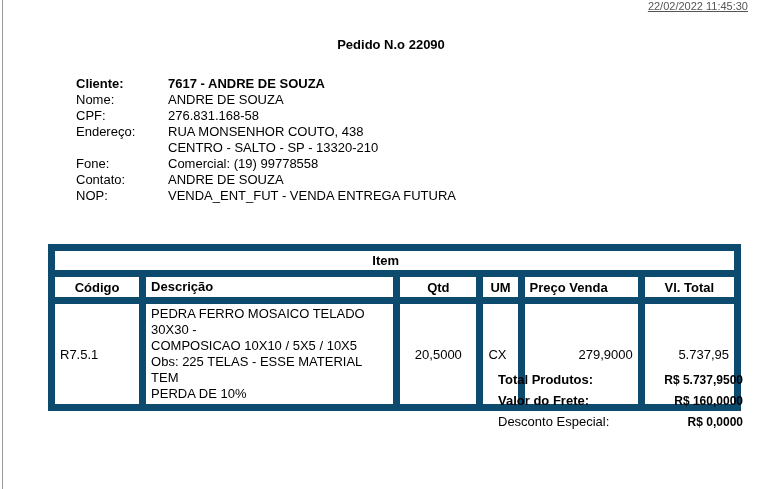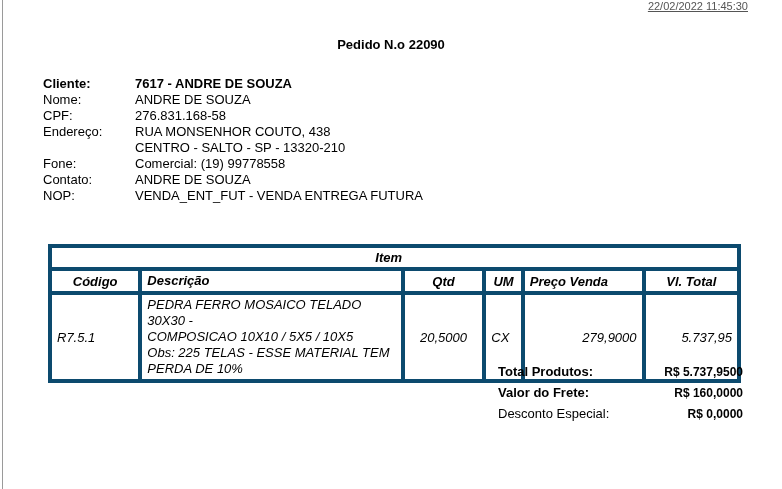--- a/index.html
+++ b/index.html
@@ -15,41 +15,41 @@
     text-decoration: underline;
   }
   .title {
     position: absolute; left: 0; width: 782px; top: 37px; text-align: center;
     font-size: 13px; font-weight: bold;
   }
   .client {
     position: absolute; left: 43px; top: 76px; font-size: 13px; line-height: 16px;
   }
   .client .row { display: flex; }
-  .client .lbl { width: 92px; }
+  .client .lbl { width: 92px; margin-left: 33px; }
   .client .row.bold { font-weight: bold; }
   table.items {
     position: absolute; left: 48px; top: 244px; width: 693px;
     border-collapse: collapse; font-size: 13px;
   }
   table.items td, table.items th {
-    border: 4px solid #0c4a6e; padding: 2px 5px; font-style: italic;
+    border: 7px solid #0c4a6e; padding: 2px 5px;
   }
   table.items th { font-weight: bold; }
   .item-caption { text-align: right; padding-right: 335px !important; height: 15px; }
   .c-code { width: 80px; text-align: left; }
   .th-center { text-align: center; margin-top: 36px; }
   .th-left { text-align: left; }
   .c-desc { width: 267px; line-height: 16px; }
   .c-qtd { width: 70px; text-align: center; }
   .c-um { width: 25px; }
   .c-preco { width: 113px; text-align: right; }
   .c-total { width: 85px; text-align: right; }
   .totals {
-    position: absolute; left: 498px; top: 364px; width: 245px;
+    position: absolute; left: 498px; top: 372px; width: 245px;
   }
   .totals .trow { display: flex; justify-content: space-between; align-items: baseline; }
   .totals .tl { font-size: 13px; font-weight: 900; }
   .totals .tv { font-size: 12px; font-weight: bold; }
   .totals .r1 { margin-bottom: 6px; }
   .totals .r2 { margin-bottom: 6px; }
   .totals .r3 .tl { font-weight: normal; }
   .totals .r3 { margin-bottom: 4px; gap: 40px; }
   .totals .r4 .tl { font-size: 18px; font-weight: 900; }
   .totals .r4 .tv { font-size: 12px; font-weight: normal; }

